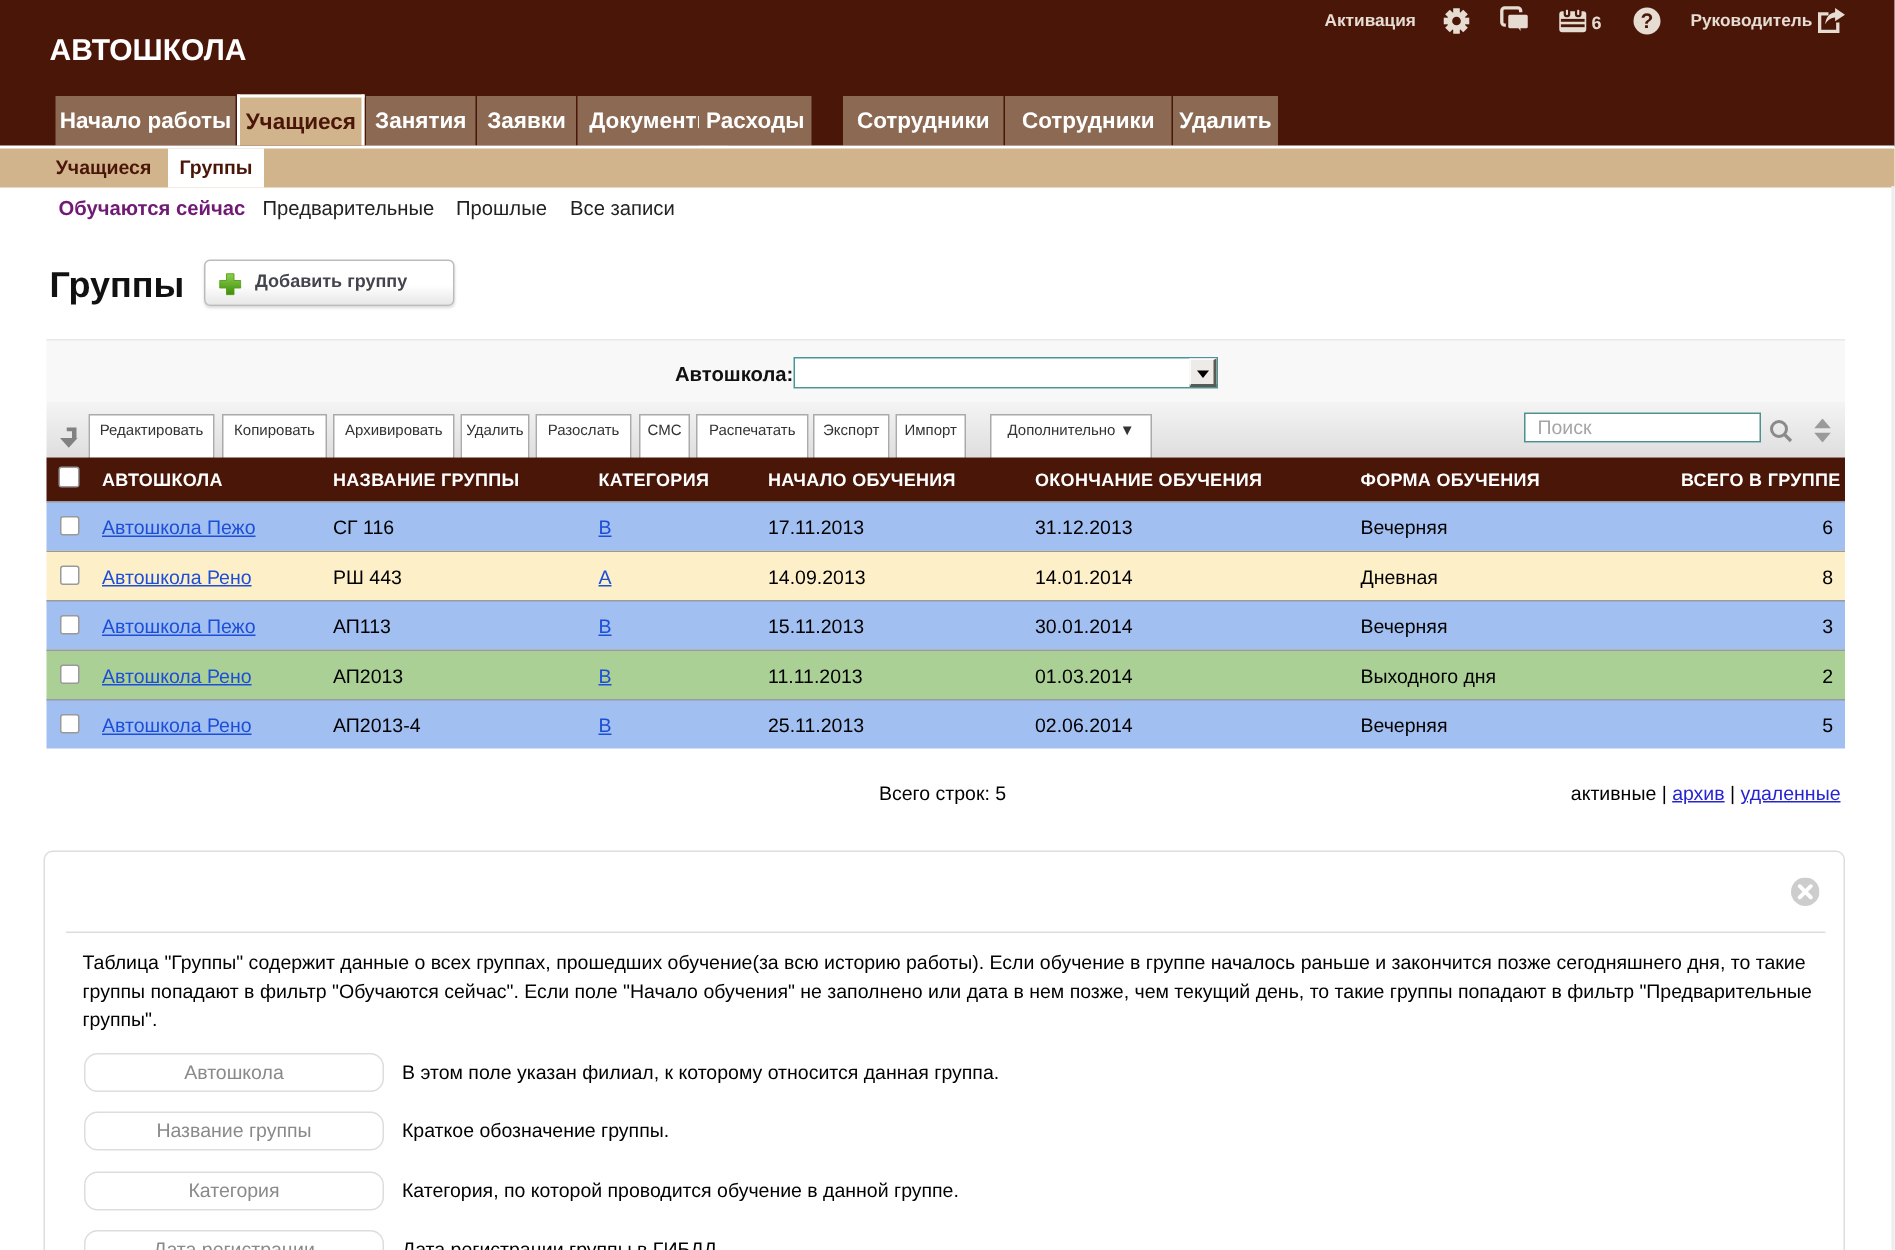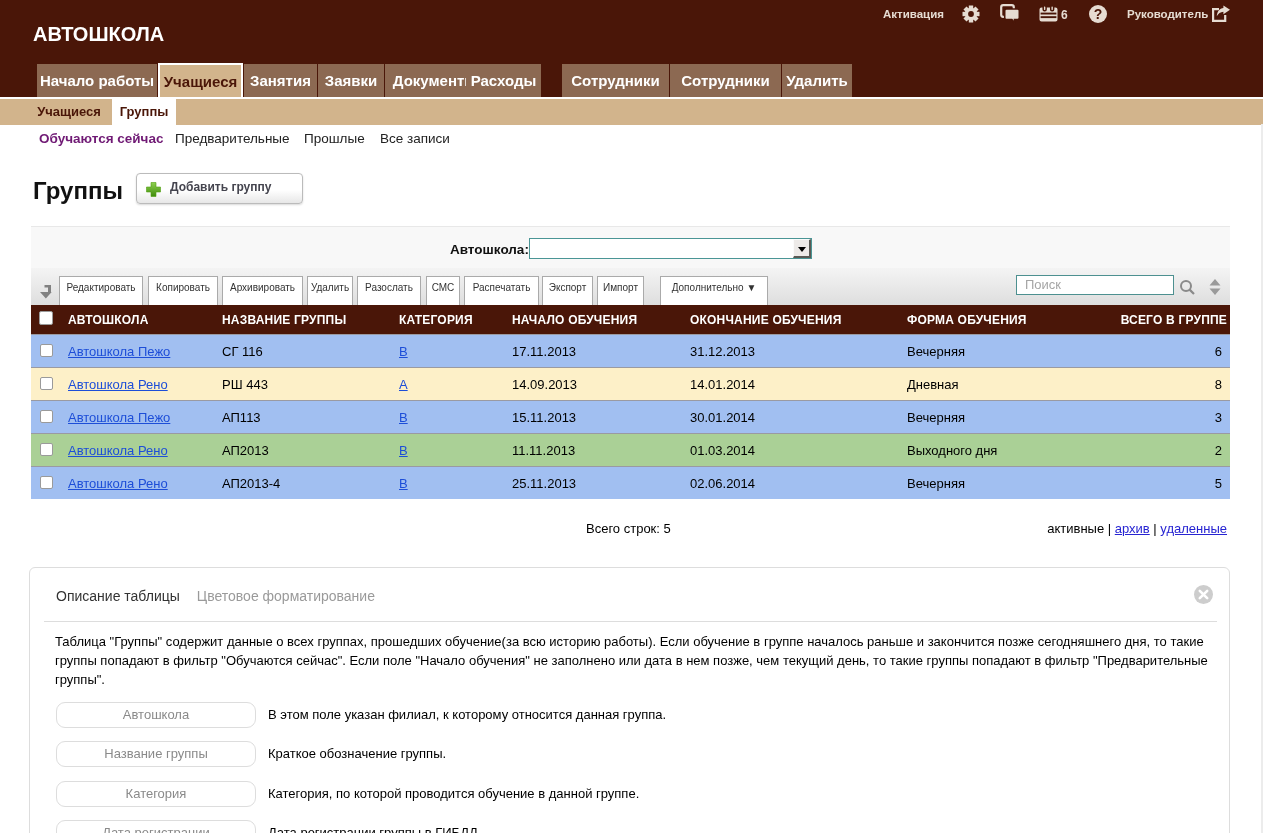--- a/index.html
+++ b/index.html
@@ -267,21 +267,20 @@
   </div>
 </div>
 
 <div style="position:absolute;left:1261px;top:124px;width:2px;height:709px;background:#ececec;"></div>
 <div class="tfoot">
   <span class="cnt">Всего строк: 5</span>
   <span class="lnk">активные | <a>архив</a> | <a>удаленные</a></span>
 </div>
 
 <div class="panel">
-  <div class="ptabs"><span class="t1">Описание таблицы</span><span class="t2">Цветовое форматирование</span></div>
   <div class="pclose"><svg width="19" height="19" viewBox="0 0 19 19">
     <circle cx="9.5" cy="9.5" r="9.5" fill="#cdcdcd"></circle>
     <path d="M5.8 5.8L13.2 13.2M13.2 5.8L5.8 13.2" stroke="#fff" stroke-width="2.6" stroke-linecap="round"></path>
   </svg></div>
   <div class="phr"></div>
   <div class="ppar">Таблица "Группы" содержит данные о всех группах, прошедших обучение(за всю историю работы). Если обучение в группе началось раньше и закончится позже сегодняшнего дня, то такие группы попадают в фильтр "Обучаются сейчас". Если поле "Начало обучения" не заполнено или дата в нем позже, чем текущий день, то такие группы попадают в фильтр "Предварительные группы".</div>
   <div class="prow" style="top:134px;">
       <div class="pbtn">Автошкола</div>
       <div class="pdesc">В этом поле указан филиал, к которому относится данная группа.</div>
     </div>

